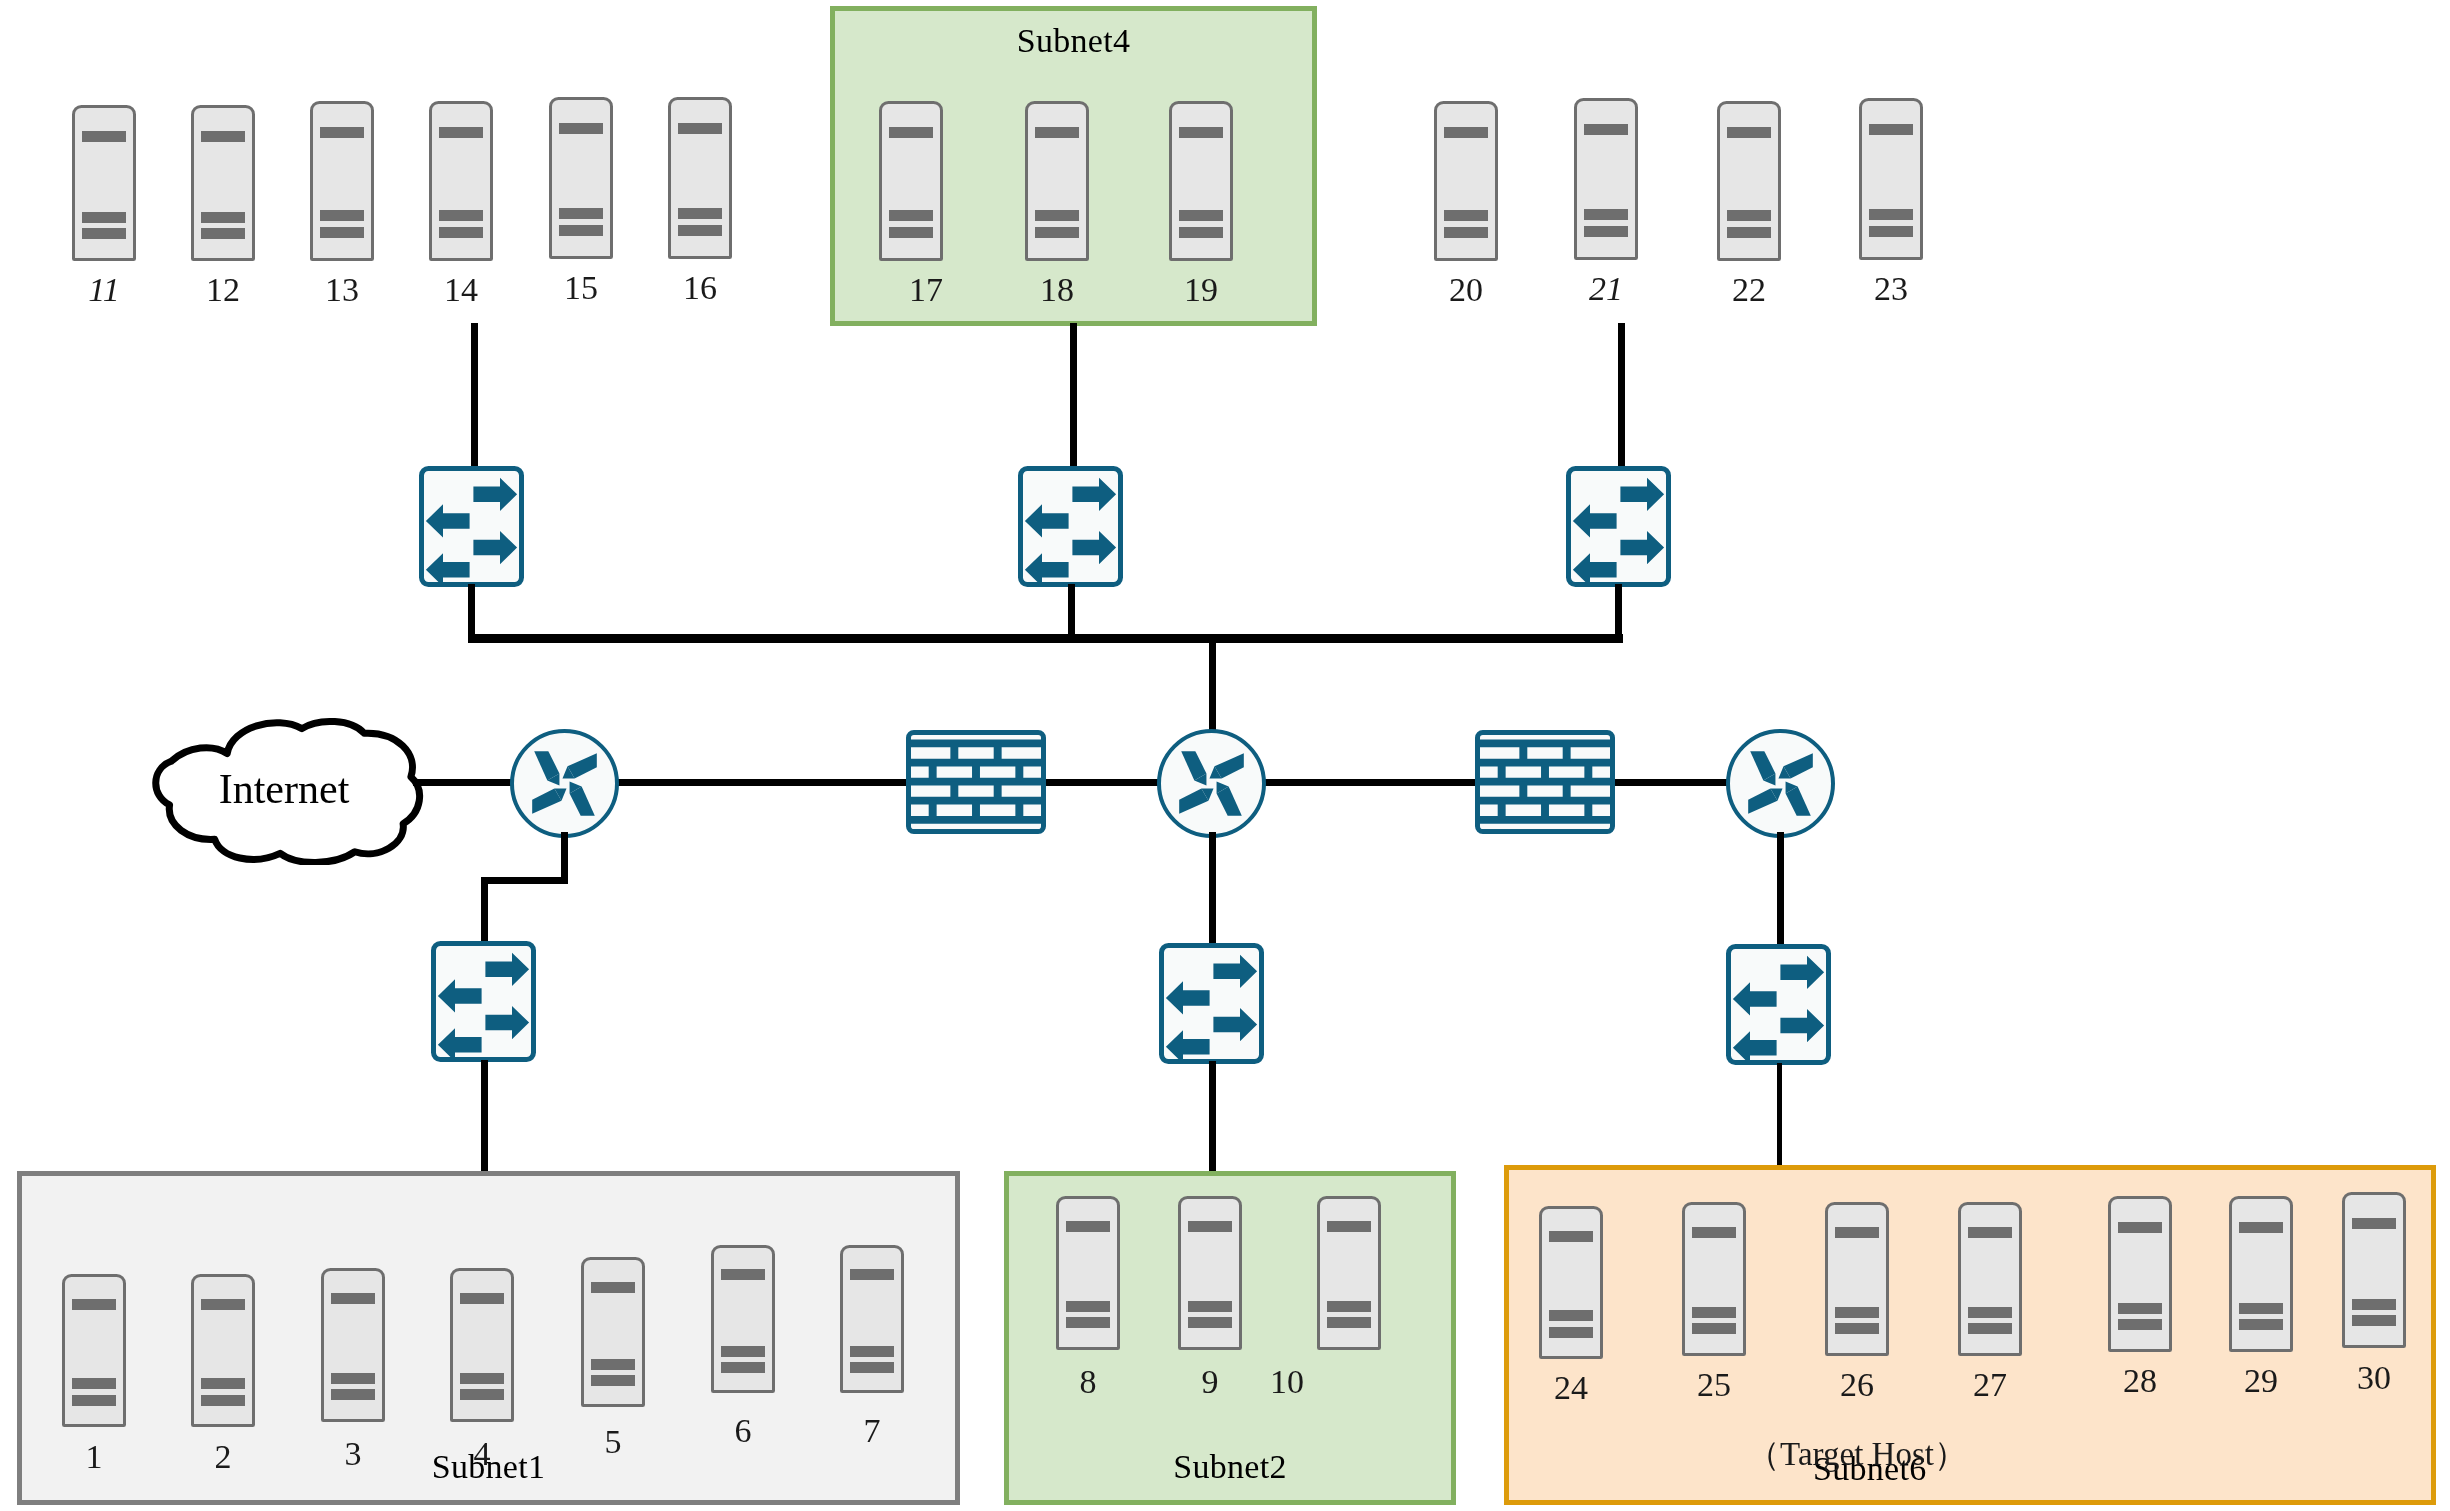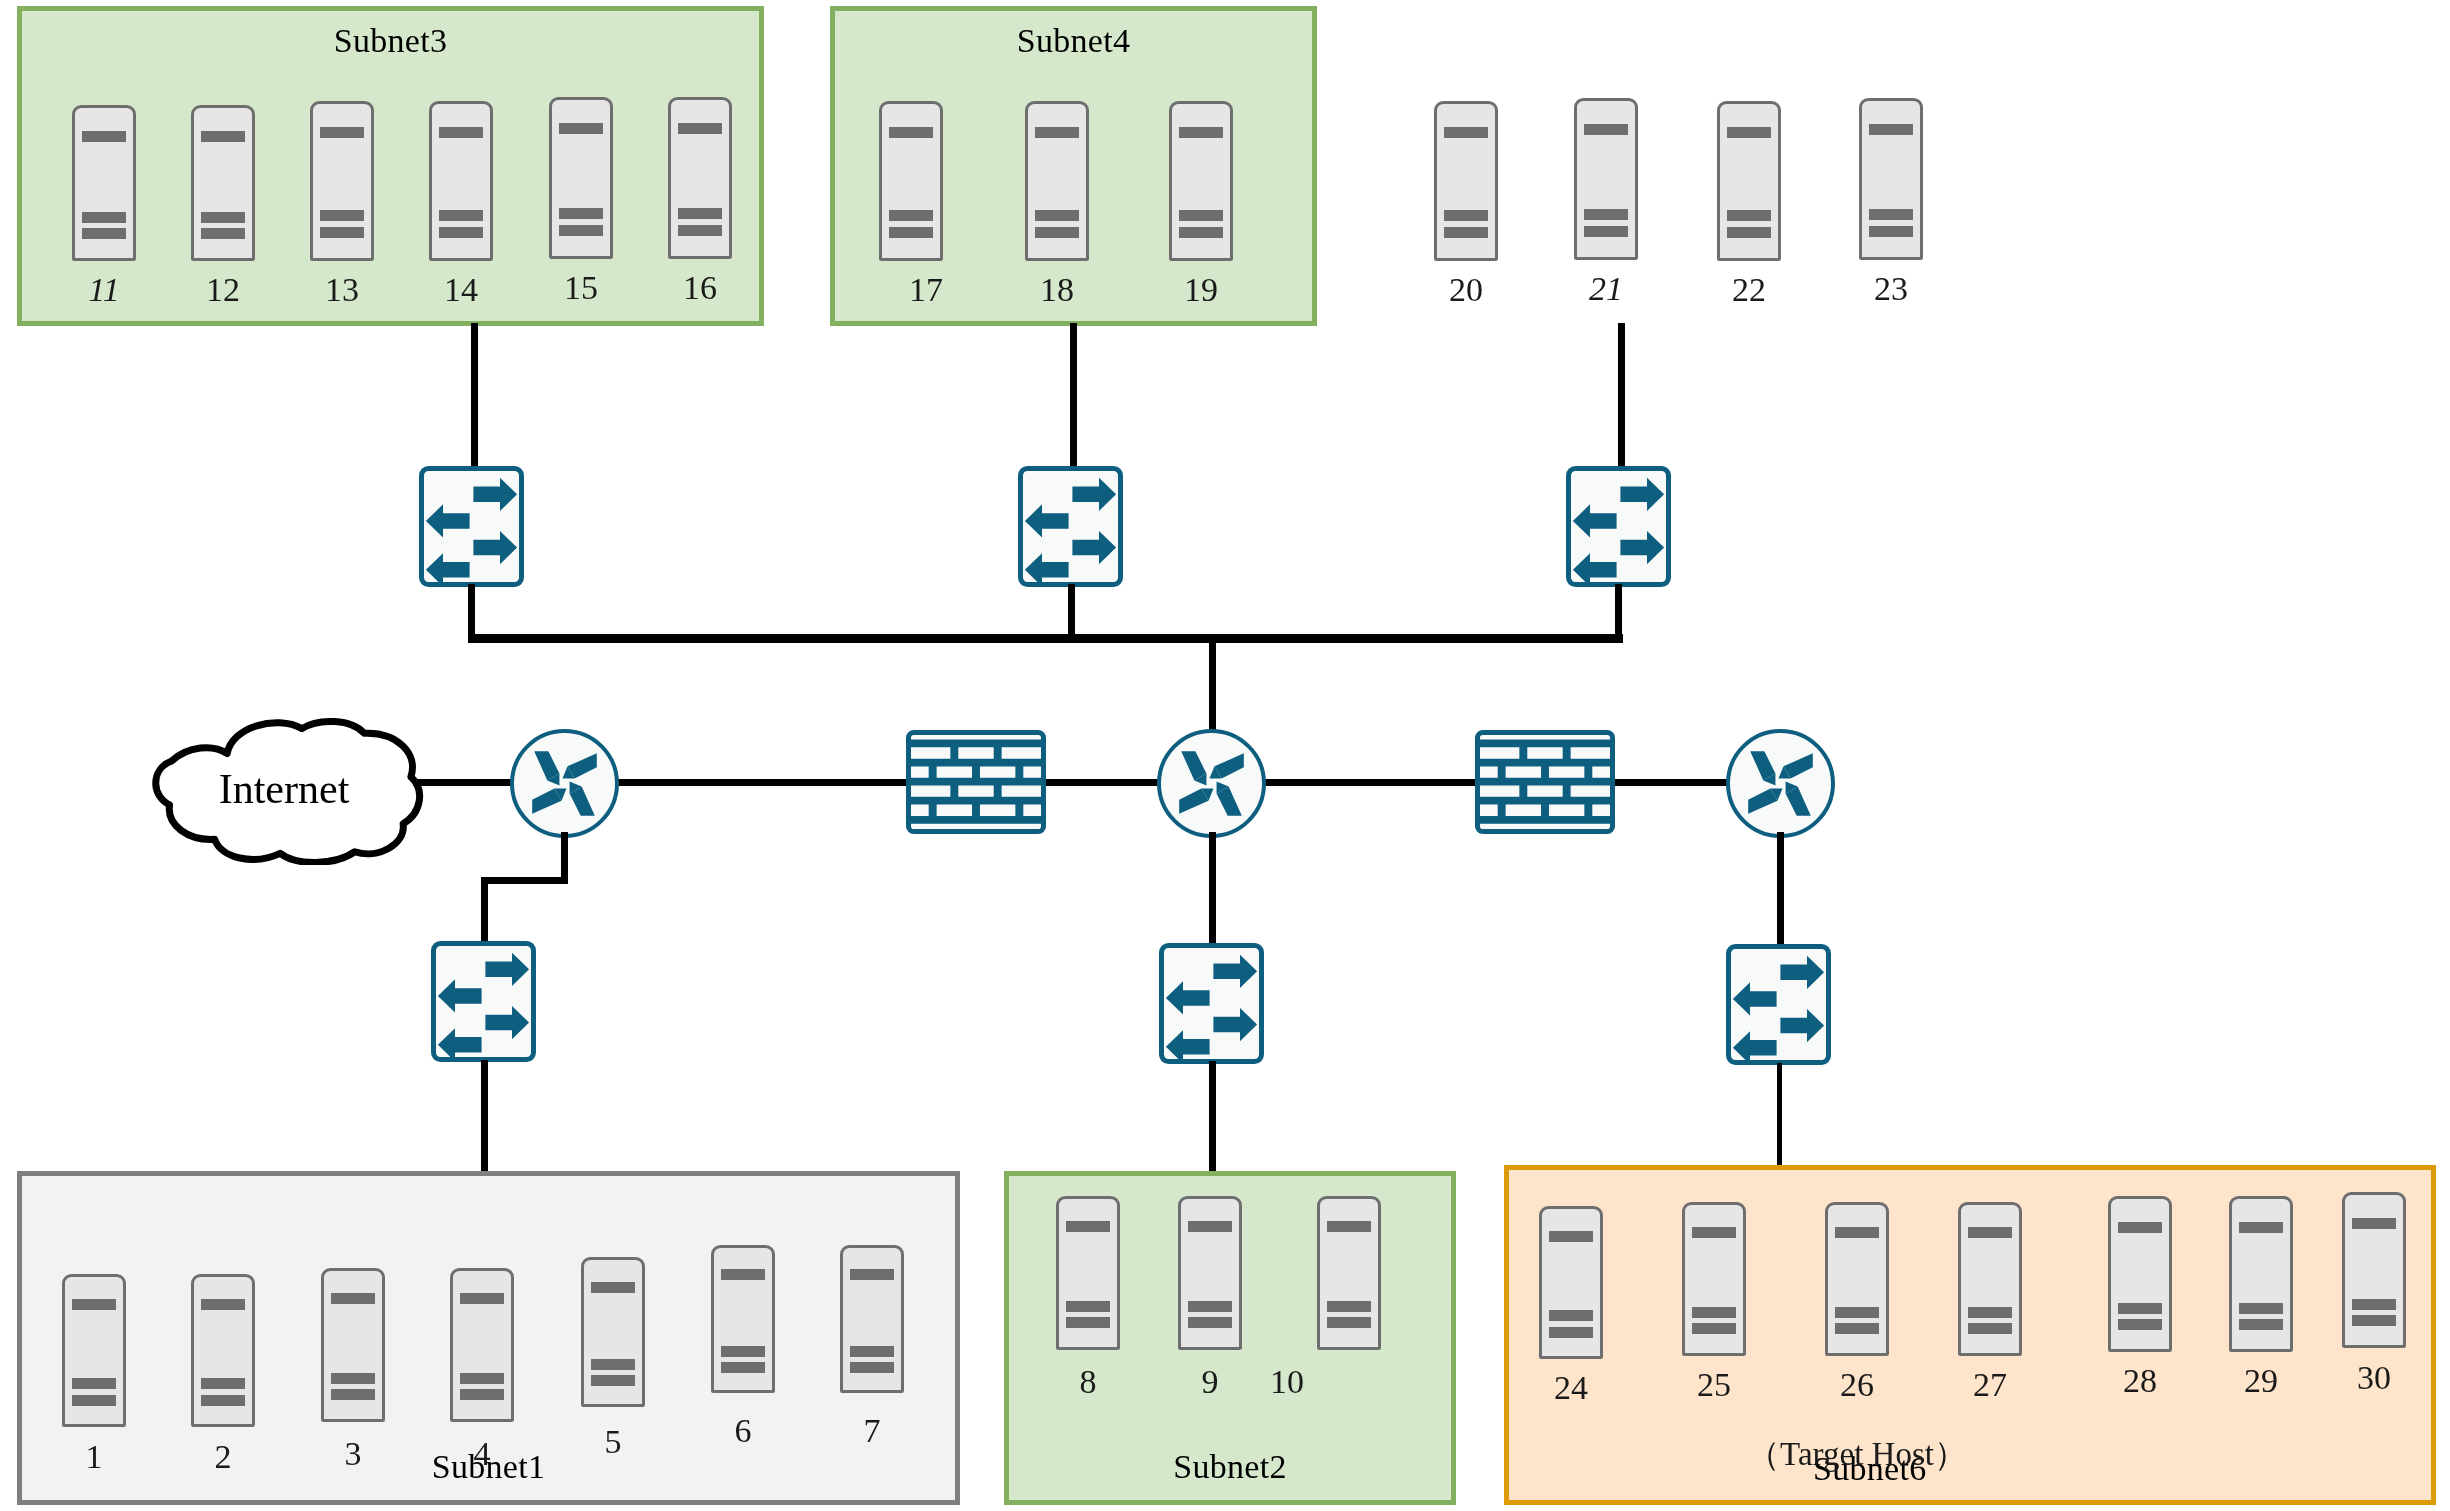--- a/index.html
+++ b/index.html
@@ -48,23 +48,20 @@
   
   .cloud{position:absolute;}
   .cloud-label{position:absolute;width:100%;top:50%;transform:translateY(-50%);
                text-align:center;font-size:42px;color:#000;}
 </style>
 </head>
 <body>
 
 <div id="stage">
 
-  <div class="subnet green" style="left:17px;top:6.2px;width:747px;height:320px;">
-    <div class="subnet-title top">Subnet3</div>
-  </div>
   <div class="host" style="left:72px;top:105px;width:64px;height:156px;">
     <div class="tower">
       <div class="slot s1"></div>
       <div class="slot s2"></div>
       <div class="slot s3"></div>
     </div>
   </div>
   <div class="host-label" style="left:72px;top:271px;width:64px;font-style:italic;">11</div>
 
   <div class="host" style="left:191px;top:105px;width:64px;height:156px;">

